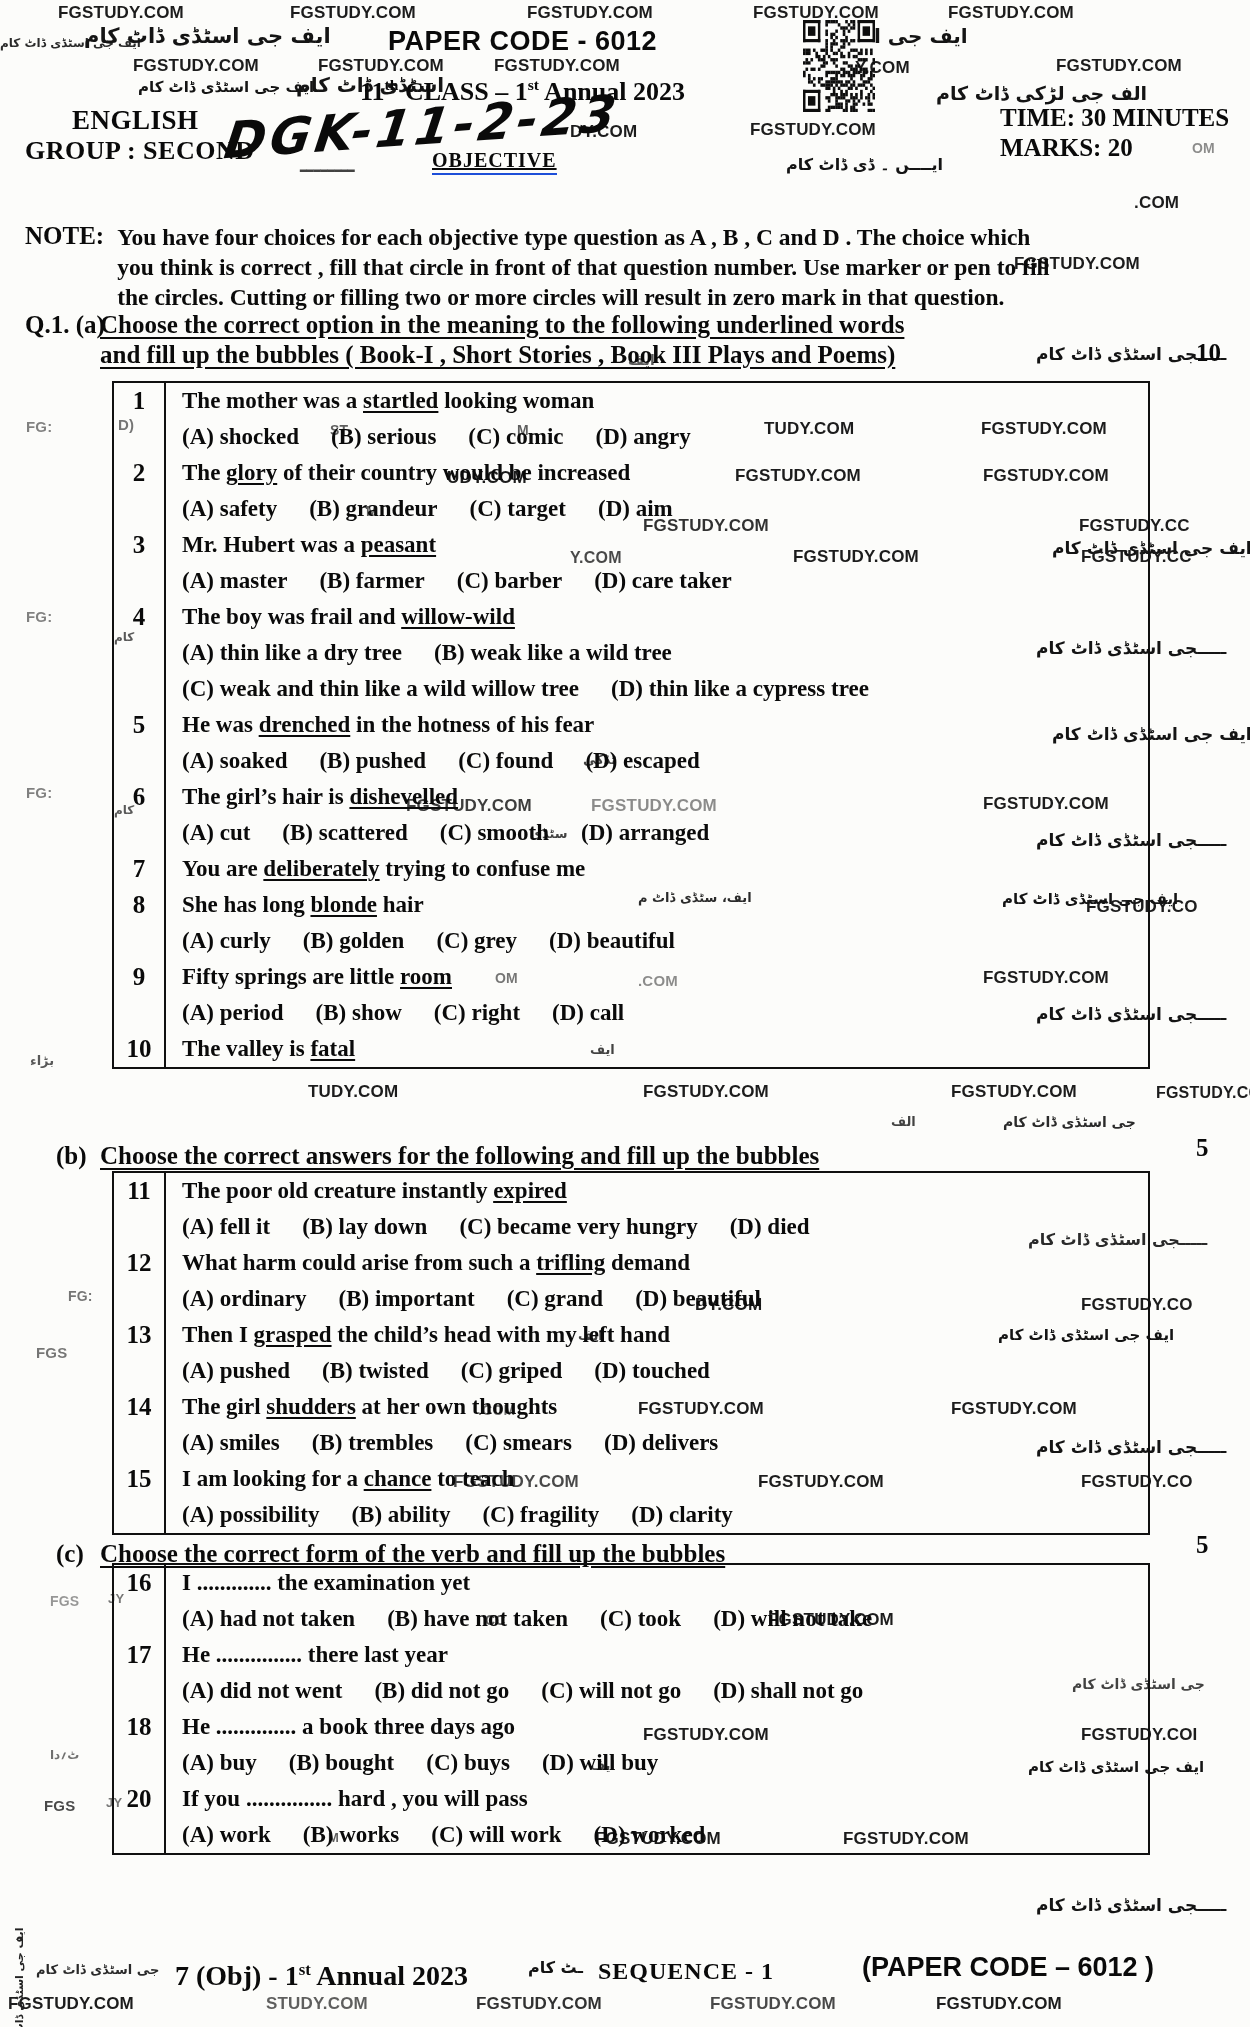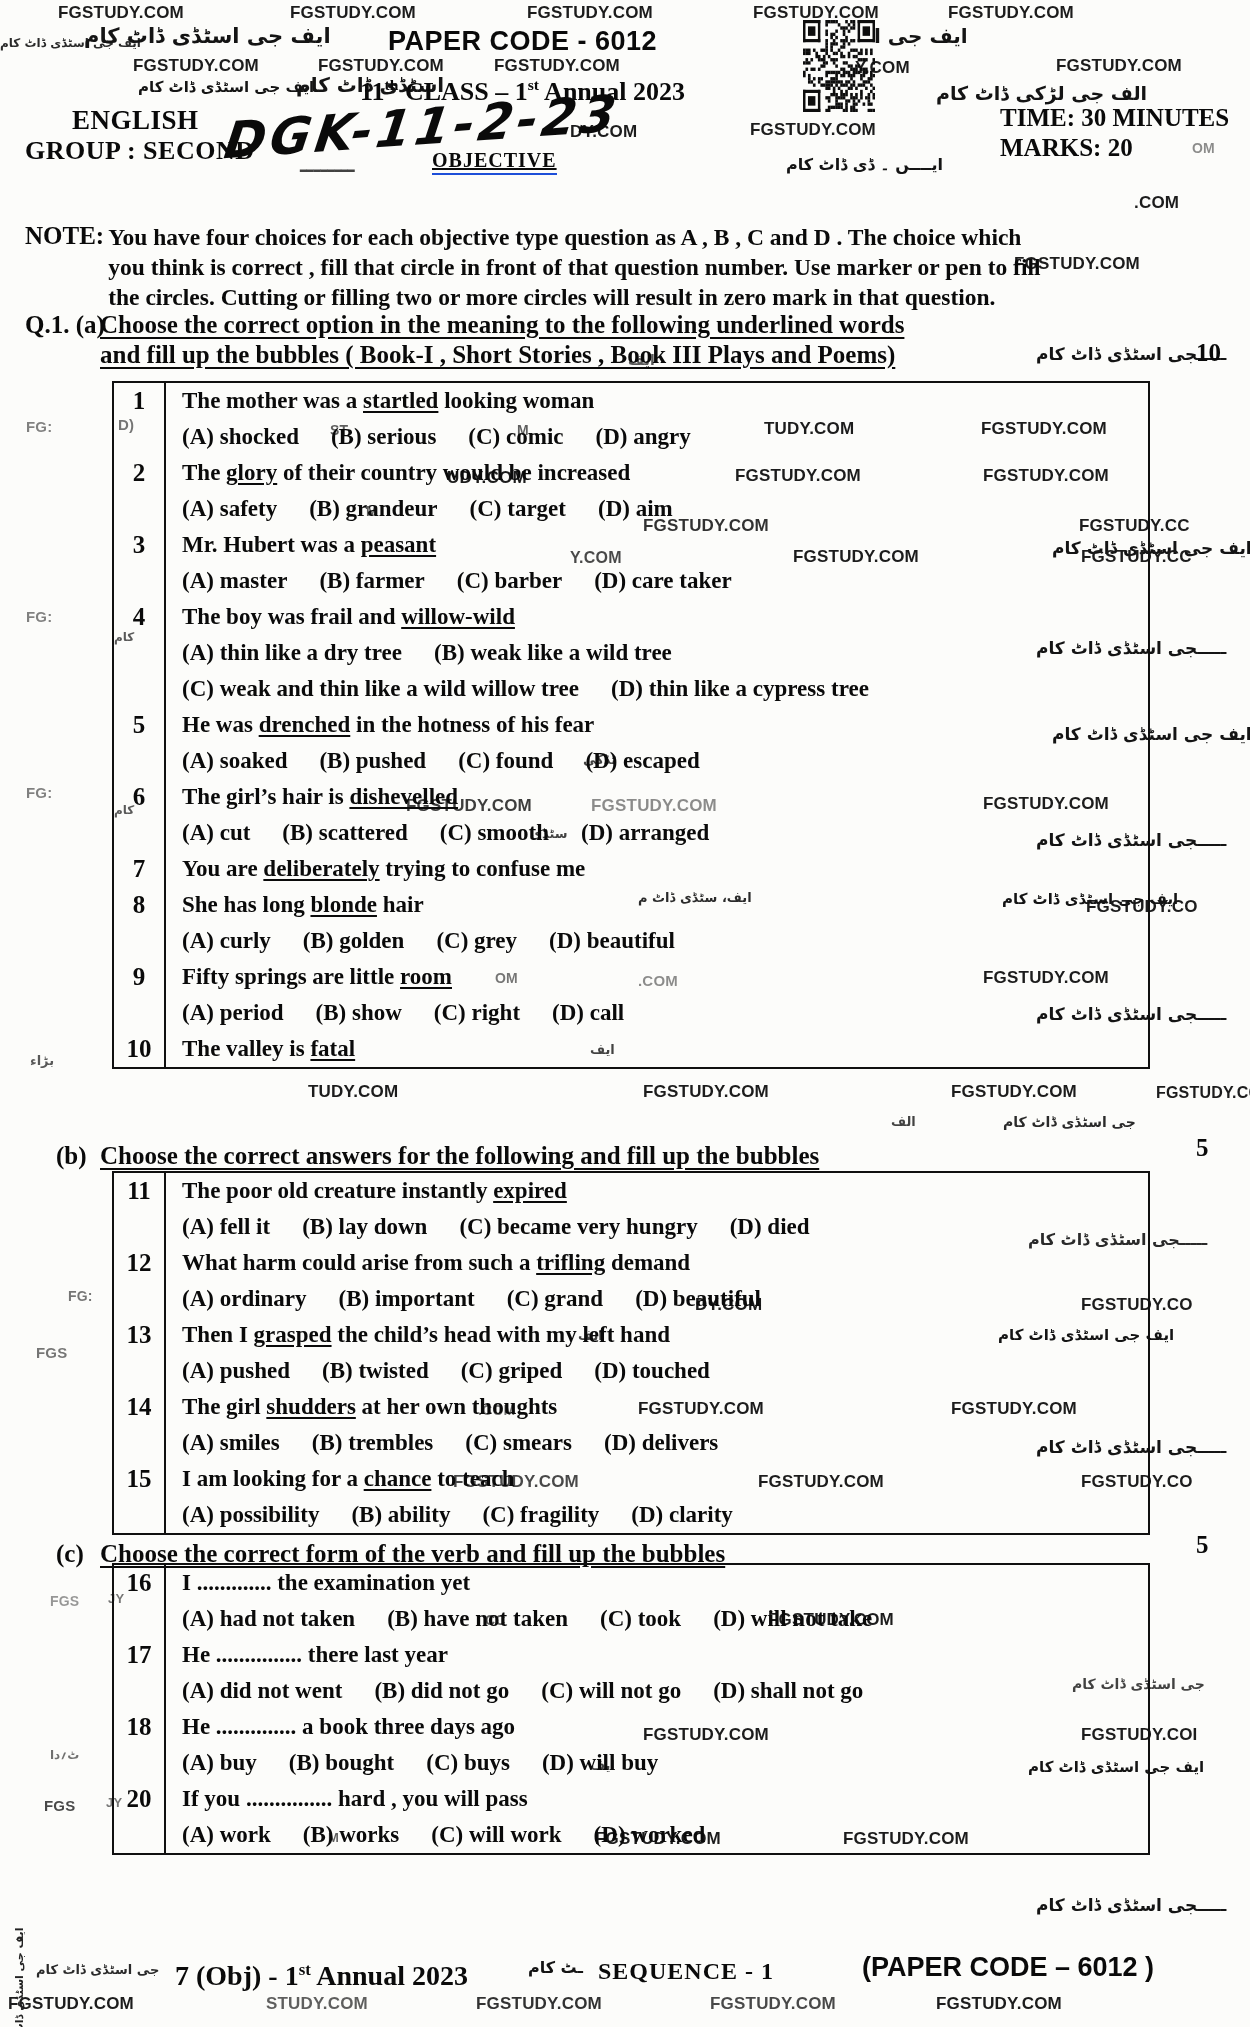--- a/index.html
+++ b/index.html
@@ -16,21 +16,21 @@
   .group-line{font-weight:bold;font-size:26px;letter-spacing:.5px;}
   .time-line,.marks-line{font-weight:bold;font-size:25px;}
   .objective{font-weight:bold;font-size:20px;letter-spacing:1px;text-decoration:underline;
              border-bottom:2px solid #1d4ed8;padding-bottom:1px;}
   .handwritten{font-family:"DejaVu Sans",sans-serif;font-style:italic;font-weight:bold;
                font-size:50px;letter-spacing:4px;transform:rotate(-4deg) skewX(-12deg);
                transform-origin:left center;}
   #qr-svg{position:absolute;left:803px;top:20px;width:72px;height:92px;fill:#0d0d0d;}
 
   
-  .note{position:absolute;left:25px;top:222px;width:1145px;display:flex;gap:4px;}
+  .note{position:absolute;left:25px;top:222px;width:1145px;display:flex;gap:13px;}
   .note-label{font-weight:bold;font-size:25px;flex:0 0 auto;}
   .note-lines{flex:1;}
   .note-line{font-weight:bold;font-size:23.5px;line-height:30px;white-space:nowrap;}
 
   
   .sec-label,.sec-head,.sec-marks{position:absolute;font-weight:bold;font-size:25px;white-space:nowrap;}
   .sec-head{text-decoration:underline;text-underline-offset:4px;}
 
   
   .qtable{position:absolute;left:112px;width:1038px;border:2.5px solid #101010;box-sizing:border-box;}

